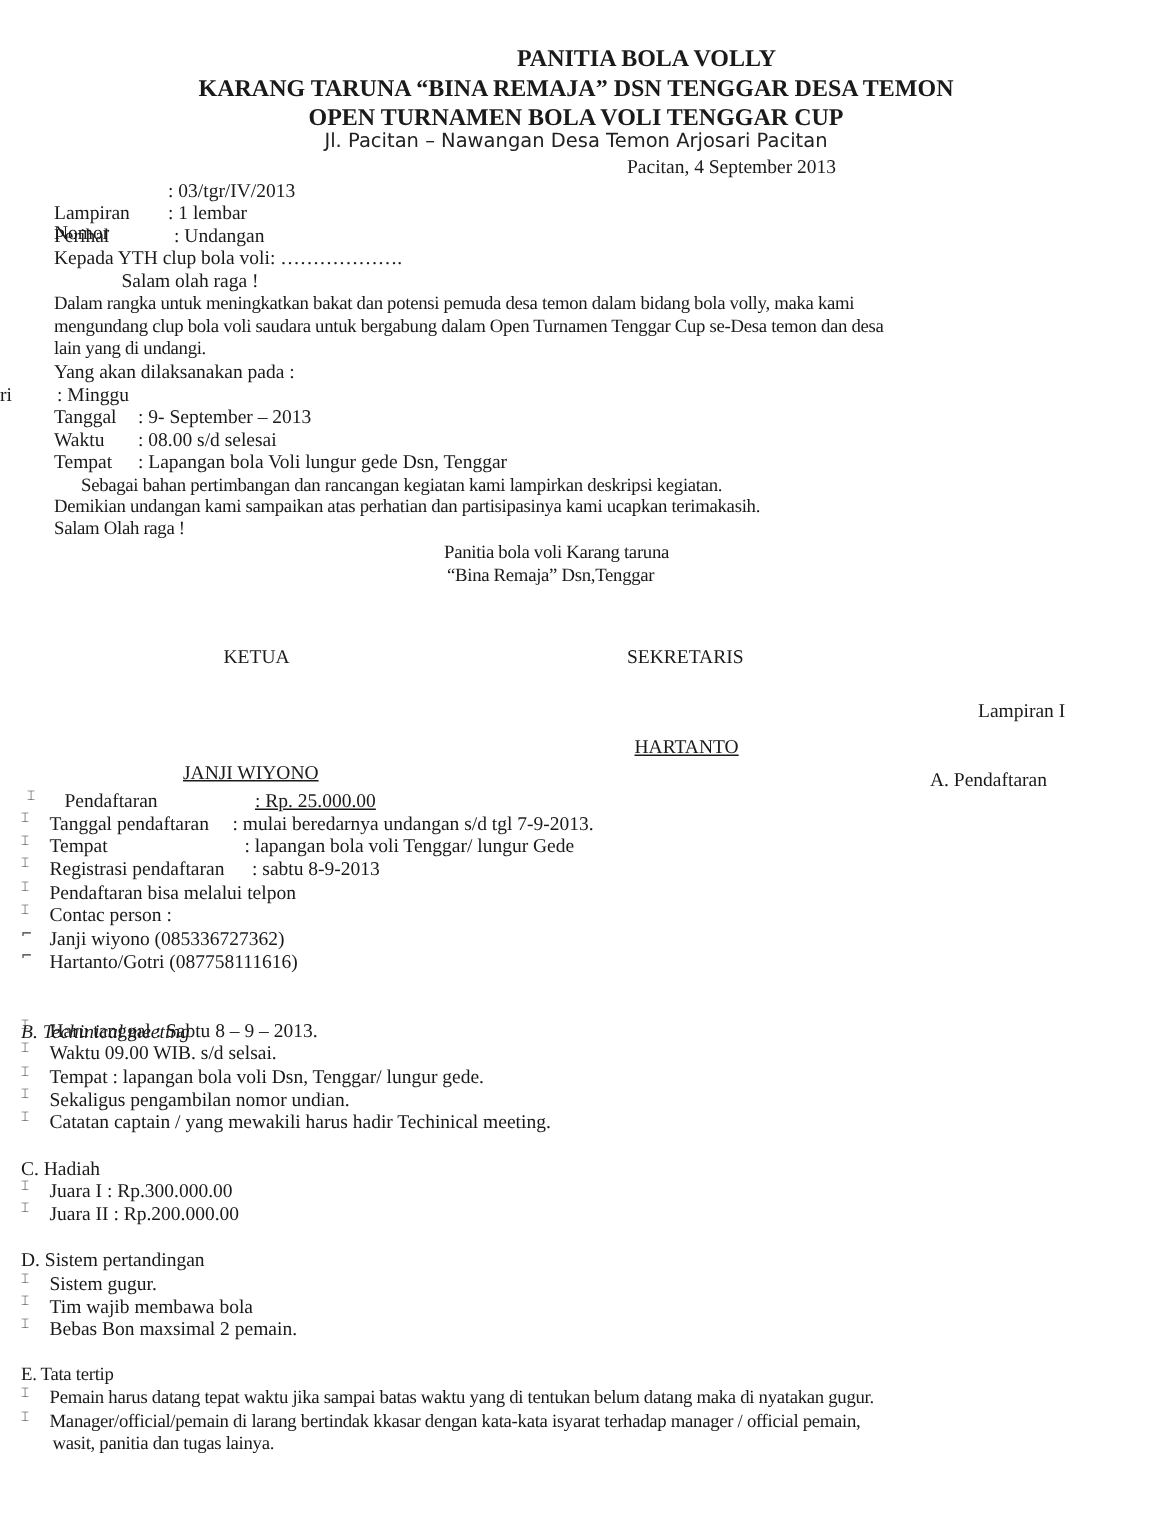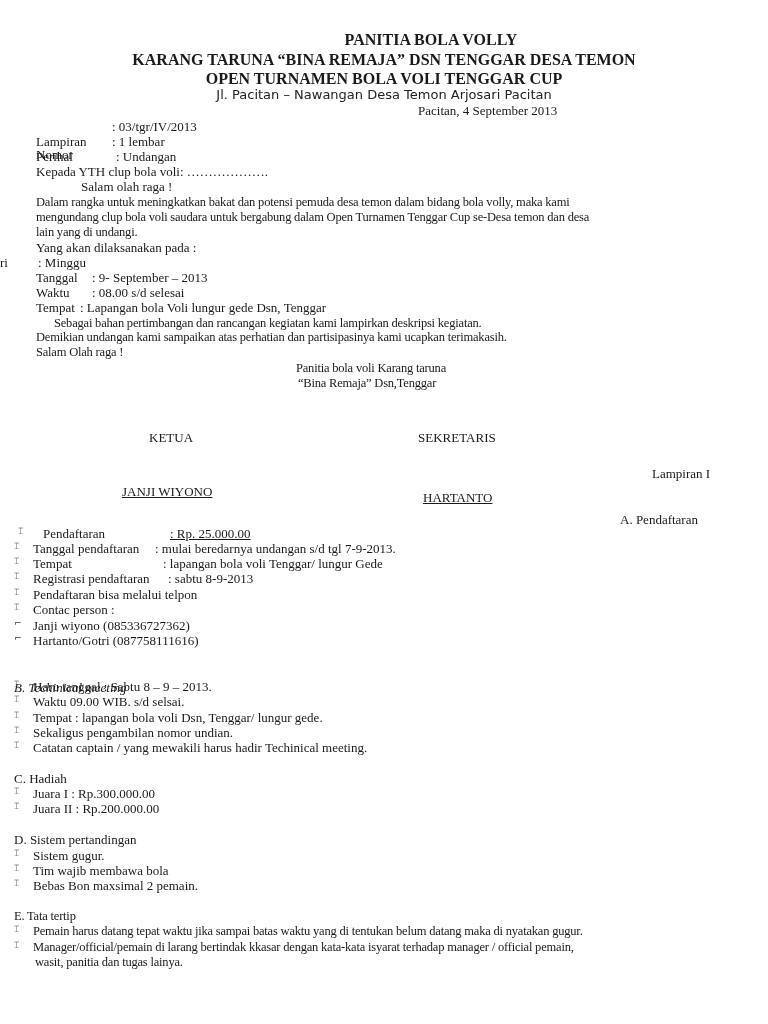--- a/index.html
+++ b/index.html
@@ -37,32 +37,32 @@
 <div class="abs t sm" style="top:225px; left:36px;">lain yang di undangi.</div>
 <div class="abs t" style="top:240px; left:36px;">Yang akan dilaksanakan pada :</div>
 
 <div class="abs t" style="top:255px; left:0px;">ri</div>
 <div class="abs t" style="top:255px; left:38px;">: Minggu</div>
 <div class="abs t" style="top:270px; left:36px;">Tanggal</div>
 <div class="abs t" style="top:270px; left:92px;">: 9- September – 2013</div>
 <div class="abs t" style="top:285px; left:36px;">Waktu</div>
 <div class="abs t" style="top:285px; left:92px;">: 08.00 s/d selesai</div>
 <div class="abs t" style="top:300px; left:36px;">Tempat</div>
-<div class="abs t" style="top:300px; left:80px;">: Lapangan bola Voli lungur gede Dsn, Tenggar</div>
+<div class="abs t" style="top:300px; left:92px;">: Lapangan bola Voli lungur gede Dsn, Tenggar</div>
 
 <div class="abs t sm" style="top:316px; left:54px;">Sebagai bahan pertimbangan dan rancangan kegiatan kami lampirkan deskripsi kegiatan.</div>
 <div class="abs t sm" style="top:330px; left:36px;">Demikian undangan kami sampaikan atas perhatian dan partisipasinya kami ucapkan terimakasih.</div>
 <div class="abs t sm" style="top:345px; left:36px;">Salam Olah raga !</div>
 <div class="abs t sm" style="top:361px; left:296px;">Panitia bola voli Karang taruna</div>
 <div class="abs t sm" style="top:376px; left:298px;">“Bina Remaja” Dsn,Tenggar</div>
 
 <div class="abs t" style="top:430px; left:149px;">KETUA</div>
 <div class="abs t" style="top:430px; left:418px;">SEKRETARIS</div>
 <div class="abs t" style="top:466px; left:652px;">Lampiran I</div>
-<div class="abs t u" style="top:484px; left:122px;text-decoration:underline;">JANJI WIYONO</div>
+<div class="abs t u" style="top:507px; left:122px;text-decoration:underline;">JANJI WIYONO</div>
 <div class="abs t u" style="top:490px; left:423px;">HARTANTO</div>
 
 <div class="abs t" style="top:512px; left:620px;">A.   Pendaftaran</div>
 
 <div>
   <div>
     <span class="bul" style="top:526px; left:18px;">⌶</span>
     <div class="abs t" style="top:526px; left:43px;">Pendaftaran</div>
     <div class="abs t" style="top:526px; left:170px;text-decoration:underline;">: Rp. 25.000.00</div>
   </div>

